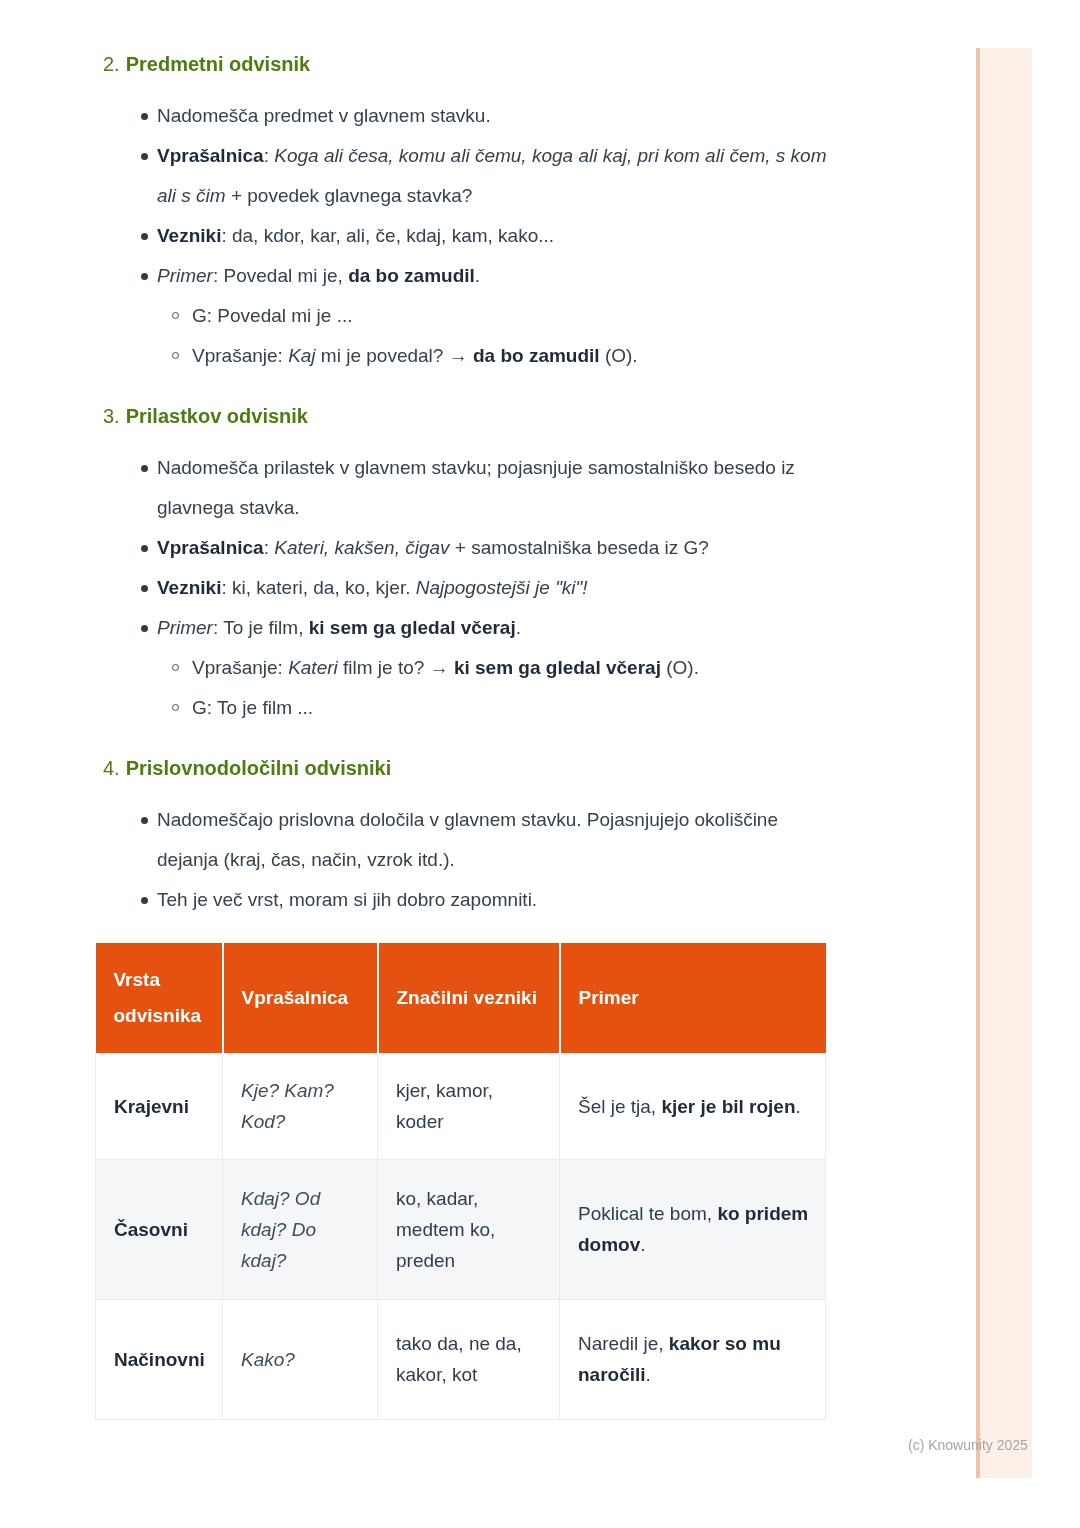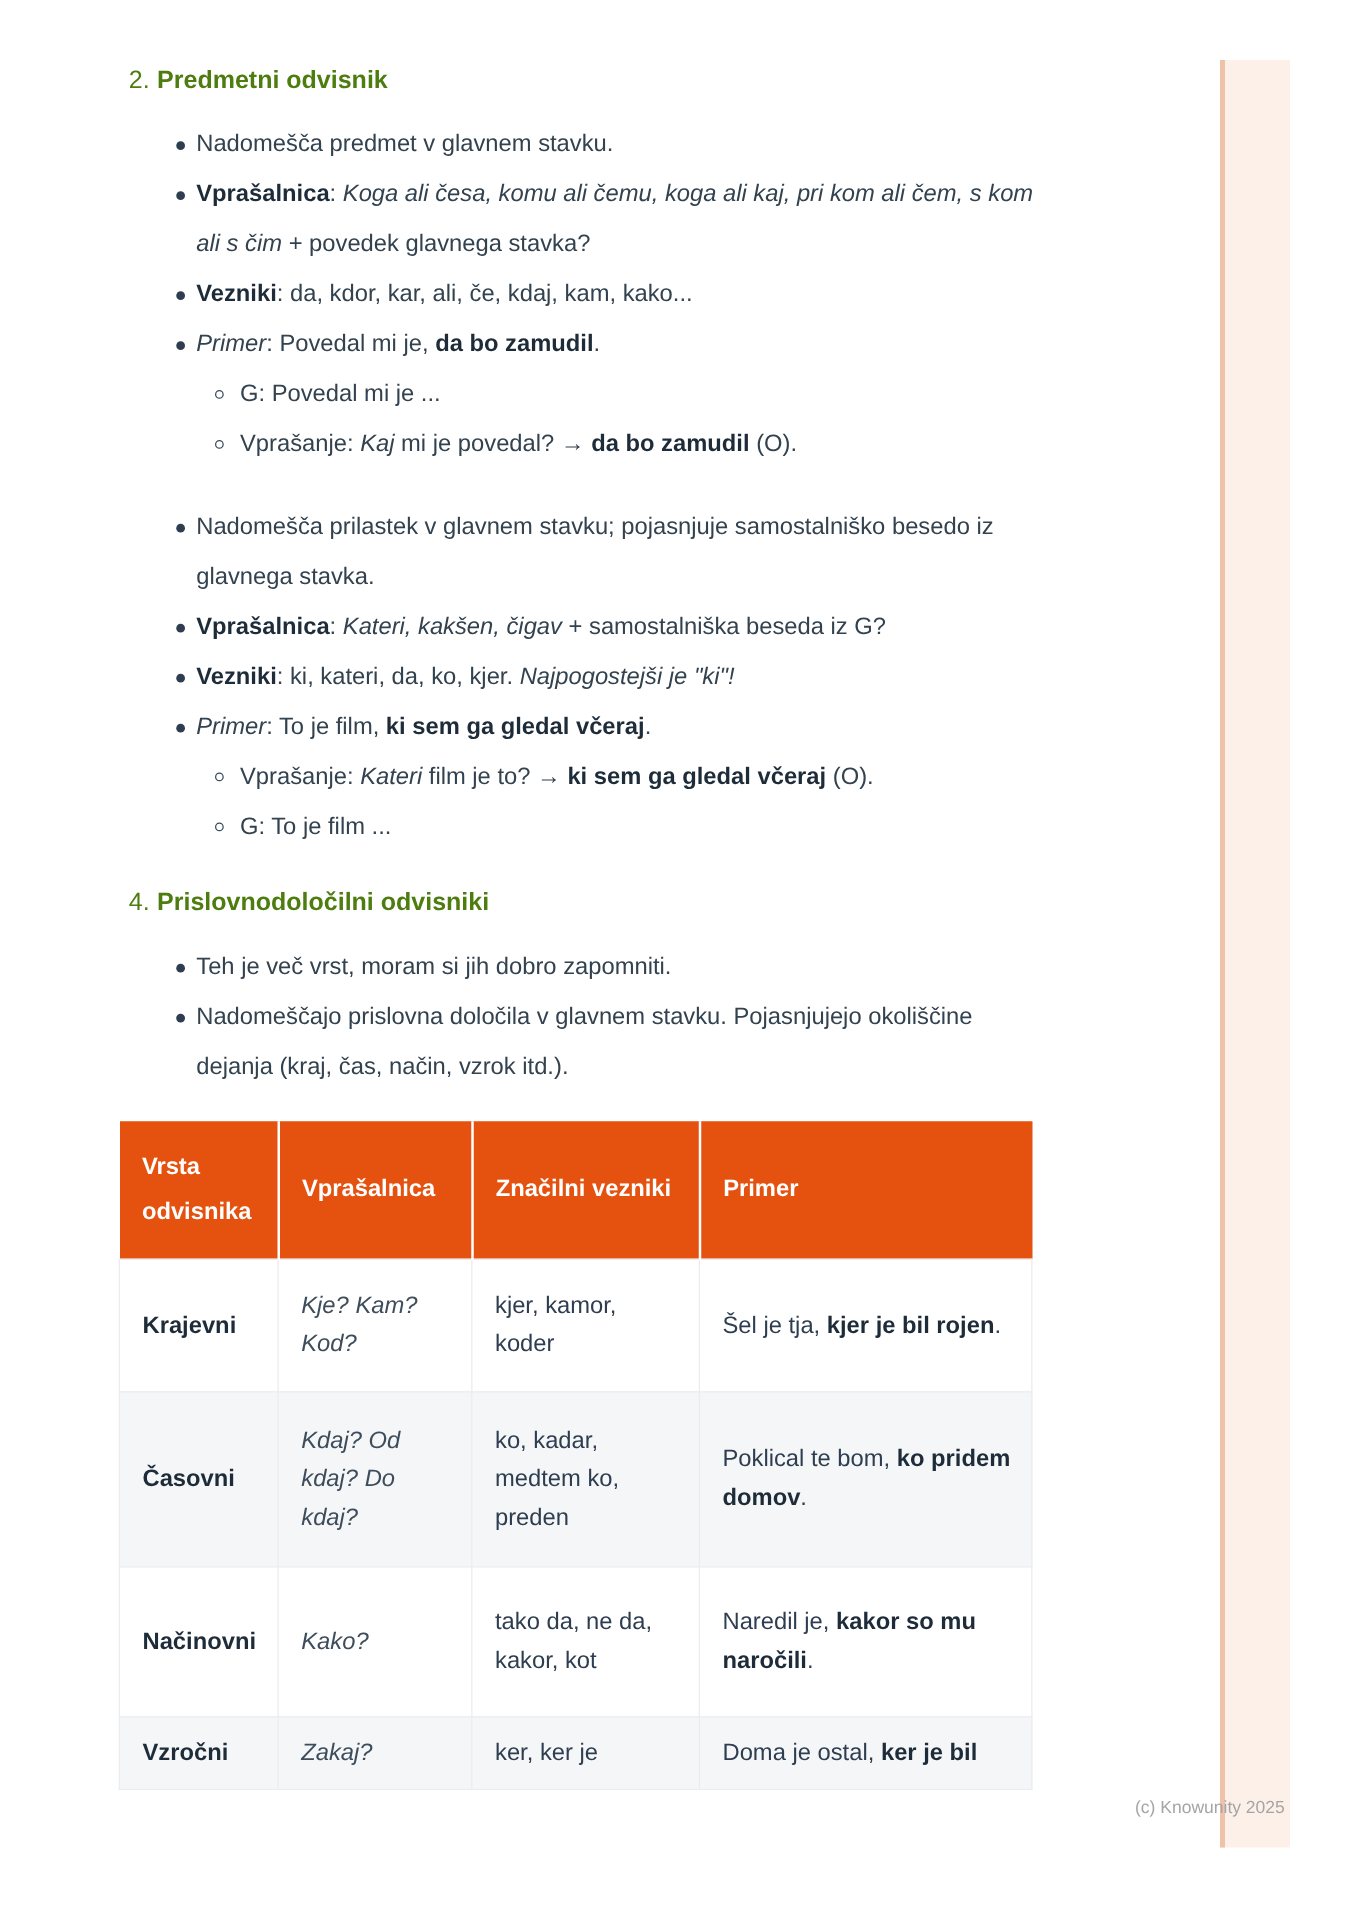--- a/index.html
+++ b/index.html
@@ -110,20 +110,21 @@
           </li>
           <li class="lv2">
             <p class="runs"><span class="r-n">G: Povedal mi je ...</span></p>
           </li>
           <li class="lv2">
             <p class="runs"><span class="r-n">Vprašanje: </span><span class="r-i">Kaj</span><span class="r-n"> mi je povedal? → </span><span class="r-b">da bo zamudil</span><span class="r-n"> (O).</span></p>
           </li>
         </ul>
       </section>
       <section class="section">
+        <div class="sec-heading"><span class="sec-num">3.</span><span class="sec-title">Prilastkov odvisnik</span></div>
         <ul class="bullets">
           <li class="lv1">
             <p class="runs"><span class="r-n">Nadomešča prilastek v glavnem stavku; pojasnjuje samostalniško besedo iz
 glavnega stavka.</span></p>
           </li>
           <li class="lv1">
             <p class="runs"><span class="r-b">Vprašalnica</span><span class="r-n">: </span><span class="r-i">Kateri, kakšen, čigav</span><span class="r-n"> + samostalniška beseda iz G?</span></p>
           </li>
           <li class="lv1">
             <p class="runs"><span class="r-b">Vezniki</span><span class="r-n">: ki, kateri, da, ko, kjer. </span><span class="r-i">Najpogostejši je "ki"!</span></p>
@@ -136,25 +137,25 @@
           </li>
           <li class="lv2">
             <p class="runs"><span class="r-n">G: To je film ...</span></p>
           </li>
         </ul>
       </section>
       <section class="section">
         <div class="sec-heading"><span class="sec-num">4.</span><span class="sec-title">Prislovnodoločilni odvisniki</span></div>
         <ul class="bullets">
           <li class="lv1">
-            <p class="runs"><span class="r-n">Teh je več vrst, moram si jih dobro zapomniti.</span></p>
-          </li>
-          <li class="lv1">
             <p class="runs"><span class="r-n">Nadomeščajo prislovna določila v glavnem stavku. Pojasnjujejo okoliščine
 dejanja (kraj, čas, način, vzrok itd.).</span></p>
+          </li>
+          <li class="lv1">
+            <p class="runs"><span class="r-n">Teh je več vrst, moram si jih dobro zapomniti.</span></p>
           </li>
         </ul>
       </section>
     </div>
 
   <table class="odv-table">
     <colgroup>
       <col style="width:127px">
       <col style="width:155px">
       <col style="width:182px">
@@ -190,21 +191,15 @@
 domov</span><span class="r-n">.</span></td>
         </tr>
         <tr>
           <td class="col-type">Načinovni</td>
           <td class="col-q"><span class="r-i">Kako?</span></td>
           <td class="col-v"><span class="r-n">tako da, ne da,
 kakor, kot</span></td>
           <td class="col-p"><span class="r-n">Naredil je, </span><span class="r-b">kakor so mu
 naročili</span><span class="r-n">.</span></td>
         </tr>
-        <tr>
-          <td class="col-type">Vzročni</td>
-          <td class="col-q"><span class="r-i">Zakaj?</span></td>
-          <td class="col-v"><span class="r-n">ker, ker je</span></td>
-          <td class="col-p"><span class="r-n">Doma je ostal, </span><span class="r-b">ker je bil</span></td>
-        </tr>
       </tbody>
   </table>
 </main>
 
 </body></html>

